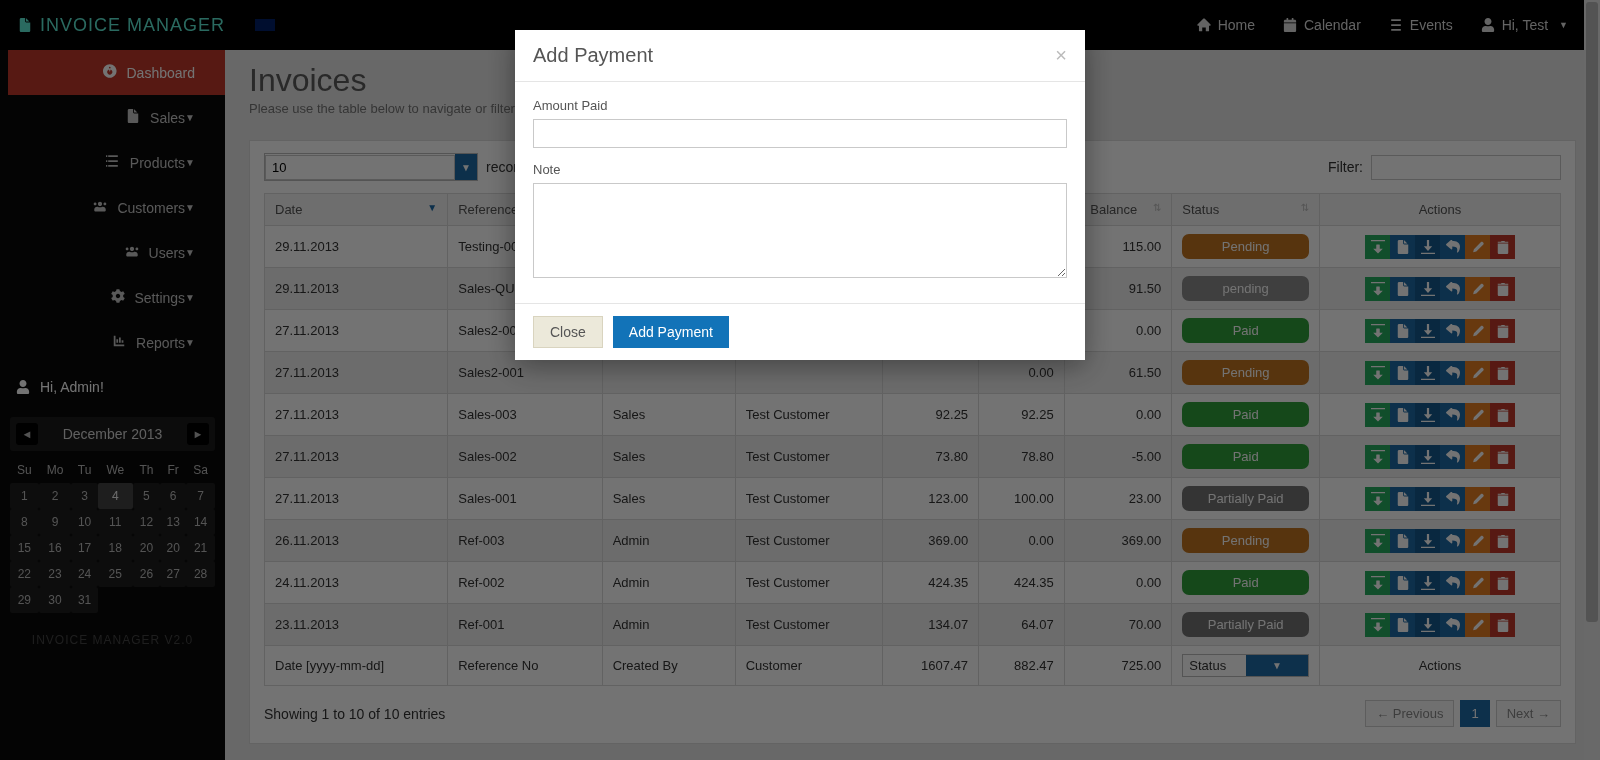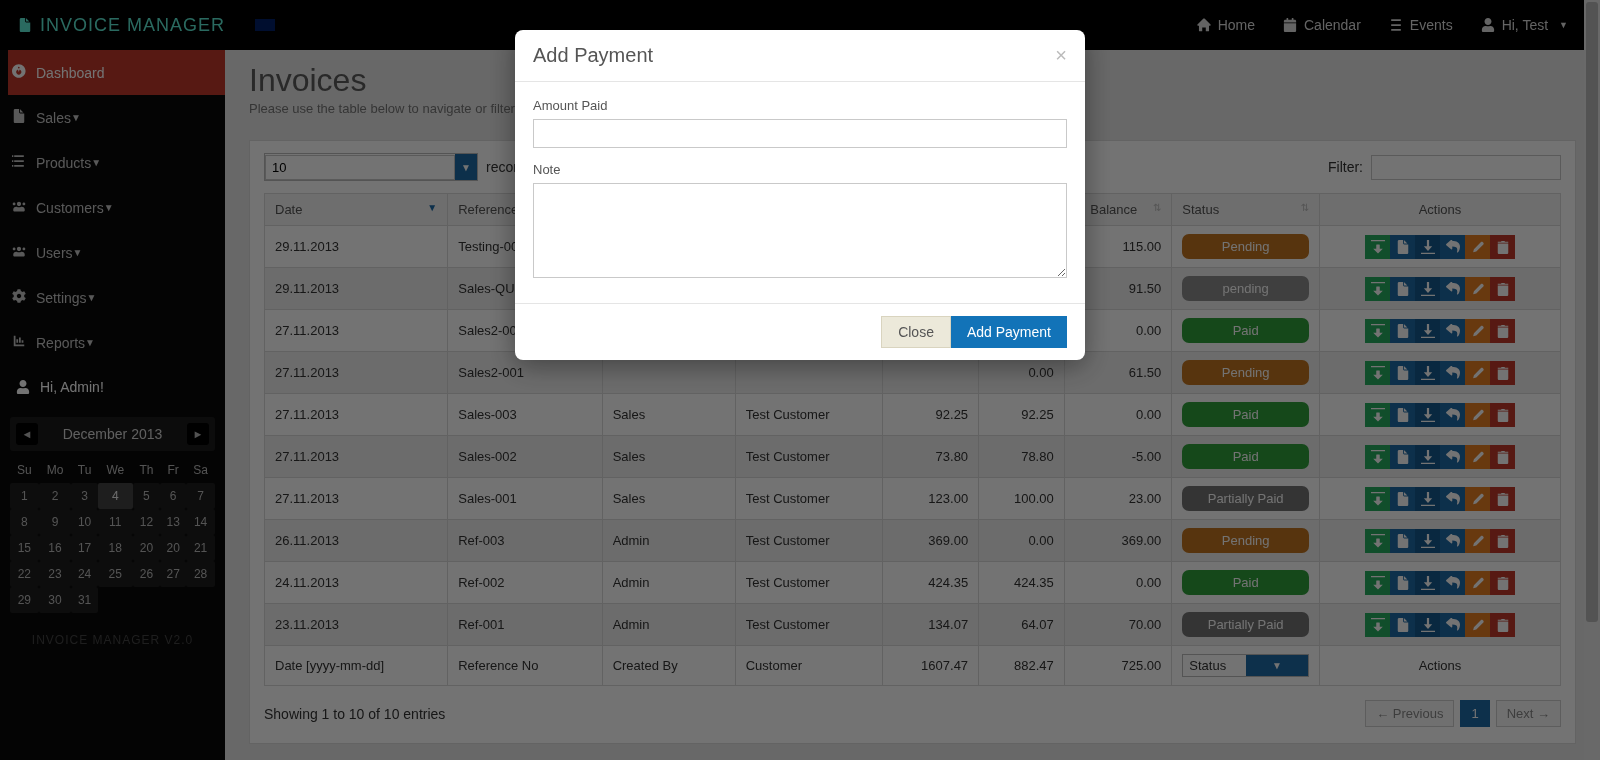--- a/index.html
+++ b/index.html
@@ -7,21 +7,21 @@
 .topbar { background: #000; height: 50px; display: flex; align-items: center; padding: 0 18px; color: #ddd; }
 .topbar .brand { display: flex; align-items: center; font-size: 18px; letter-spacing: 1px; color: #5eead4; justify-content: flex-end; }
 .topbar .brand svg { margin-right: 8px; }
 .topbar .flag { width: 20px; height: 12px; background: linear-gradient(to bottom,#012169 0%, #012169 100%); margin-left: 30px; position: relative; }
 .topbar .spacer { flex: 1; }
 .topbar .nav { display: flex; gap: 0; }
 .topbar .nav a { color: #ddd; text-decoration: none; padding: 16px 14px; display: flex; align-items: center; gap: 7px; cursor: pointer; font-size: 14px;}
 .topbar .nav a svg { width: 14px; height: 14px; }
 .layout { display: flex; }
 .sidebar { width: 225px; background: #0a0a0a; color: #b7b7b7; min-height: calc(100vh - 50px); padding-bottom: 20px;}
-.sidebar .item { display: flex; align-items: center; justify-content: flex-start; padding: 14px 4px; cursor: pointer; color: #c5c5c5; margin-left: 8px; }
+.sidebar .item { display: flex; align-items: center; justify-content: flex-end; padding: 14px 30px; cursor: pointer; color: #c5c5c5; margin-left: 8px; }
 .sidebar .item .lbl { display: flex; align-items: center; gap: 10px; }
 .sidebar .item.active { background: #c0392b; color: #fff; }
 .sidebar .item .chev { font-size: 10px; }
 .sidebar .admin { padding: 14px 16px; display:flex; align-items:center; gap:10px; color:#ffffff; }
 .cal { margin: 8px 10px; }
 .cal .hdr { background: #1c1c1c; display: flex; align-items: center; justify-content: space-between; padding: 6px 6px; border-radius: 3px; }
 .cal .hdr .nav-btn { background:#000; width:22px; height:22px; display:flex; align-items:center; justify-content:center; border-radius:3px; cursor:pointer; font-size:11px;}
 .cal .ttl { font-size: 14px; color: #d5d5d5; }
 .cal table { width: 100%; border-collapse: collapse; margin-top: 6px; }
 .cal th, .cal td { text-align: center; font-size: 12px; padding: 6px 0; color: #888; }
@@ -58,29 +58,29 @@
 .tfoot td { font-weight:normal; }
 .statussel { width:100%; display:flex; border:1px solid #bbb;}
 .statussel span { flex:1; padding:3px 6px; font-size:13px;}
 .statussel .dd { background:#1e6aa7; width:24px; display:flex; align-items:center; justify-content:center; color:#fff; font-size:10px;}
 .table-bottom { display:flex; justify-content:space-between; align-items:center; margin-top:14px; }
 .pager { display:flex; gap:6px; }
 .pager .pb { border:1px solid #cfcfcf; padding:5px 10px; background:#f9f9f9; color:#888; cursor:pointer; font-size:13px;}
 .pager .pb.active { background:#1e6aa7; color:#fff; border-color:#1e6aa7;}
 
 .overlay { position:fixed; inset:0; background:rgba(0,0,0,0.55); display:flex; justify-content:center; align-items:flex-start; padding-top:30px; z-index:100; }
-.modal { background:#fff; width:570px; border-radius:8px; box-shadow:0 6px 28px rgba(0,0,0,0.4); }
+.modal { background:#fff; width:570px; border-radius:0; box-shadow:0 6px 28px rgba(0,0,0,0.4); }
 .modal .mh { display:flex; justify-content:space-between; align-items:center; padding:14px 18px; border-bottom:1px solid #e5e5e5;}
 .modal .mh h3 { font-weight:300; font-size:20px; color:#555;}
 .modal .mh .close { color:#bbb; cursor:pointer; font-size:20px;}
 .modal .mb { padding:16px 18px 22px 18px; }
 .modal label { display:block; font-size:13px; color:#555; margin-bottom:6px;}
 .modal input[type=text] { width:100%; border:1px solid #c9c9c9; padding:6px 8px; margin-bottom:14px; font-size:13px;}
 .modal textarea { width:100%; border:1px solid #c9c9c9; padding:6px 8px; height:95px; font-size:13px; resize:both;}
-.modal .mf { padding:12px 18px; border-top:1px solid #e5e5e5; display:flex; justify-content:flex-end; gap:0;}
+.modal .mf { padding:12px 18px; border-top:1px solid #e5e5e5; display:flex; gap:10px;}
 .modal .mf .btn-close { background:#ece9da; border:1px solid #d9d4bf; color:#555; padding:7px 16px; cursor:pointer; font-size:14px;}
 .modal .mf .btn-primary { background:#1273b8; border:0; color:#fff; padding:8px 16px; cursor:pointer; font-size:14px;}
 
 svg.icon { width:14px; height:14px; fill:currentColor;}
 .scrollhint { position:fixed; right:0; top:0; width:16px; height:100vh; background:#e9e9e9;}
 .scrollhint .thumb { position:absolute; left:2px; right:2px; top:2px; height:620px; background:#b8b8b8; border-radius:3px;}
 </style>
 </head>
 <body>
 

